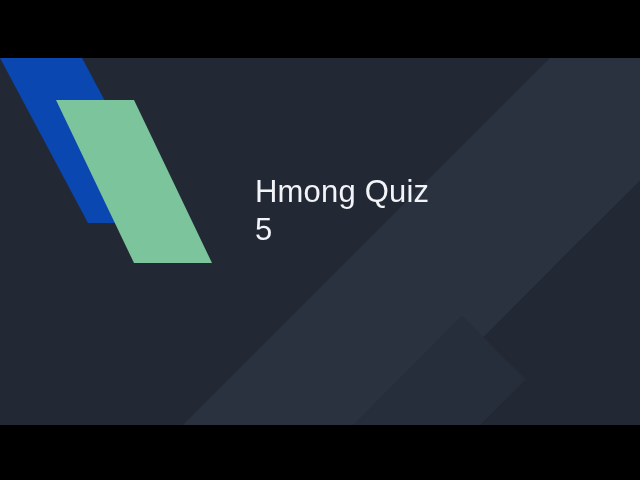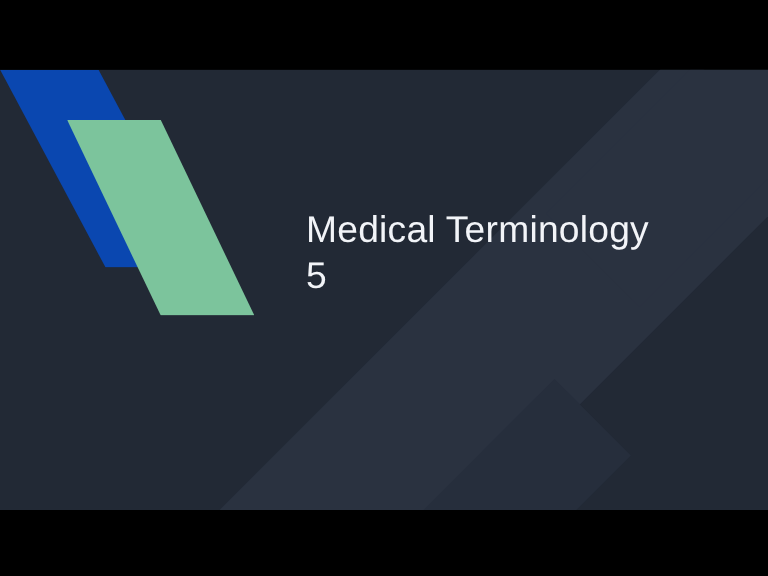--- a/index.html
+++ b/index.html
@@ -124,21 +124,21 @@
   <div id="slide">
 
     <div class="band band-a"></div>
     <div class="band band-b"></div>
     <div class="band band-c"></div>
 
     <div class="para para-blue"></div>
     <div class="para para-green"></div>
 
     <div id="title-block">
-      <div class="title-line">Medical Terminology</div>
+      <div class="title-line">Hmong Quiz</div>
       <div class="title-line">5</div>
     </div>
 
   </div>
 
   <div class="letterbox bottom"></div>
 
 </div>
 
 </body></html>

